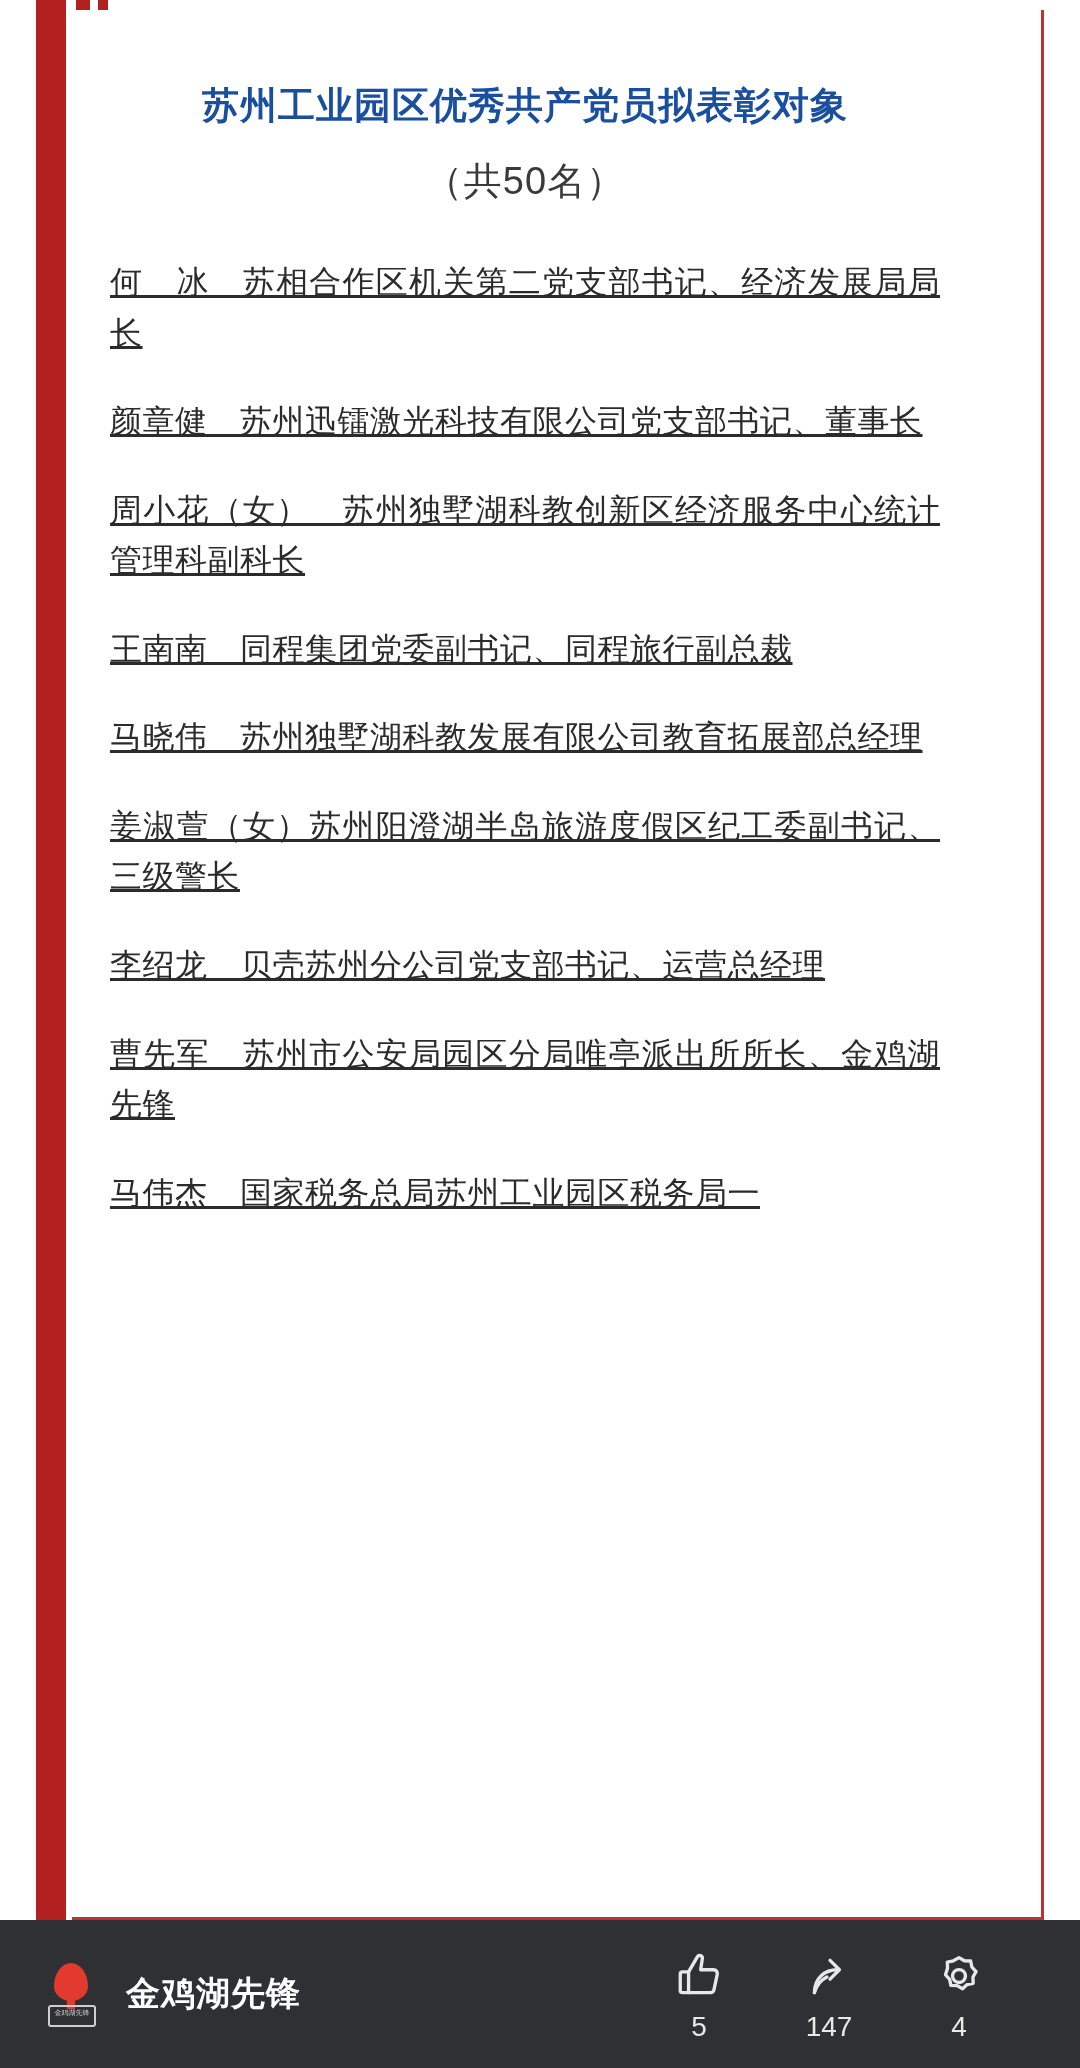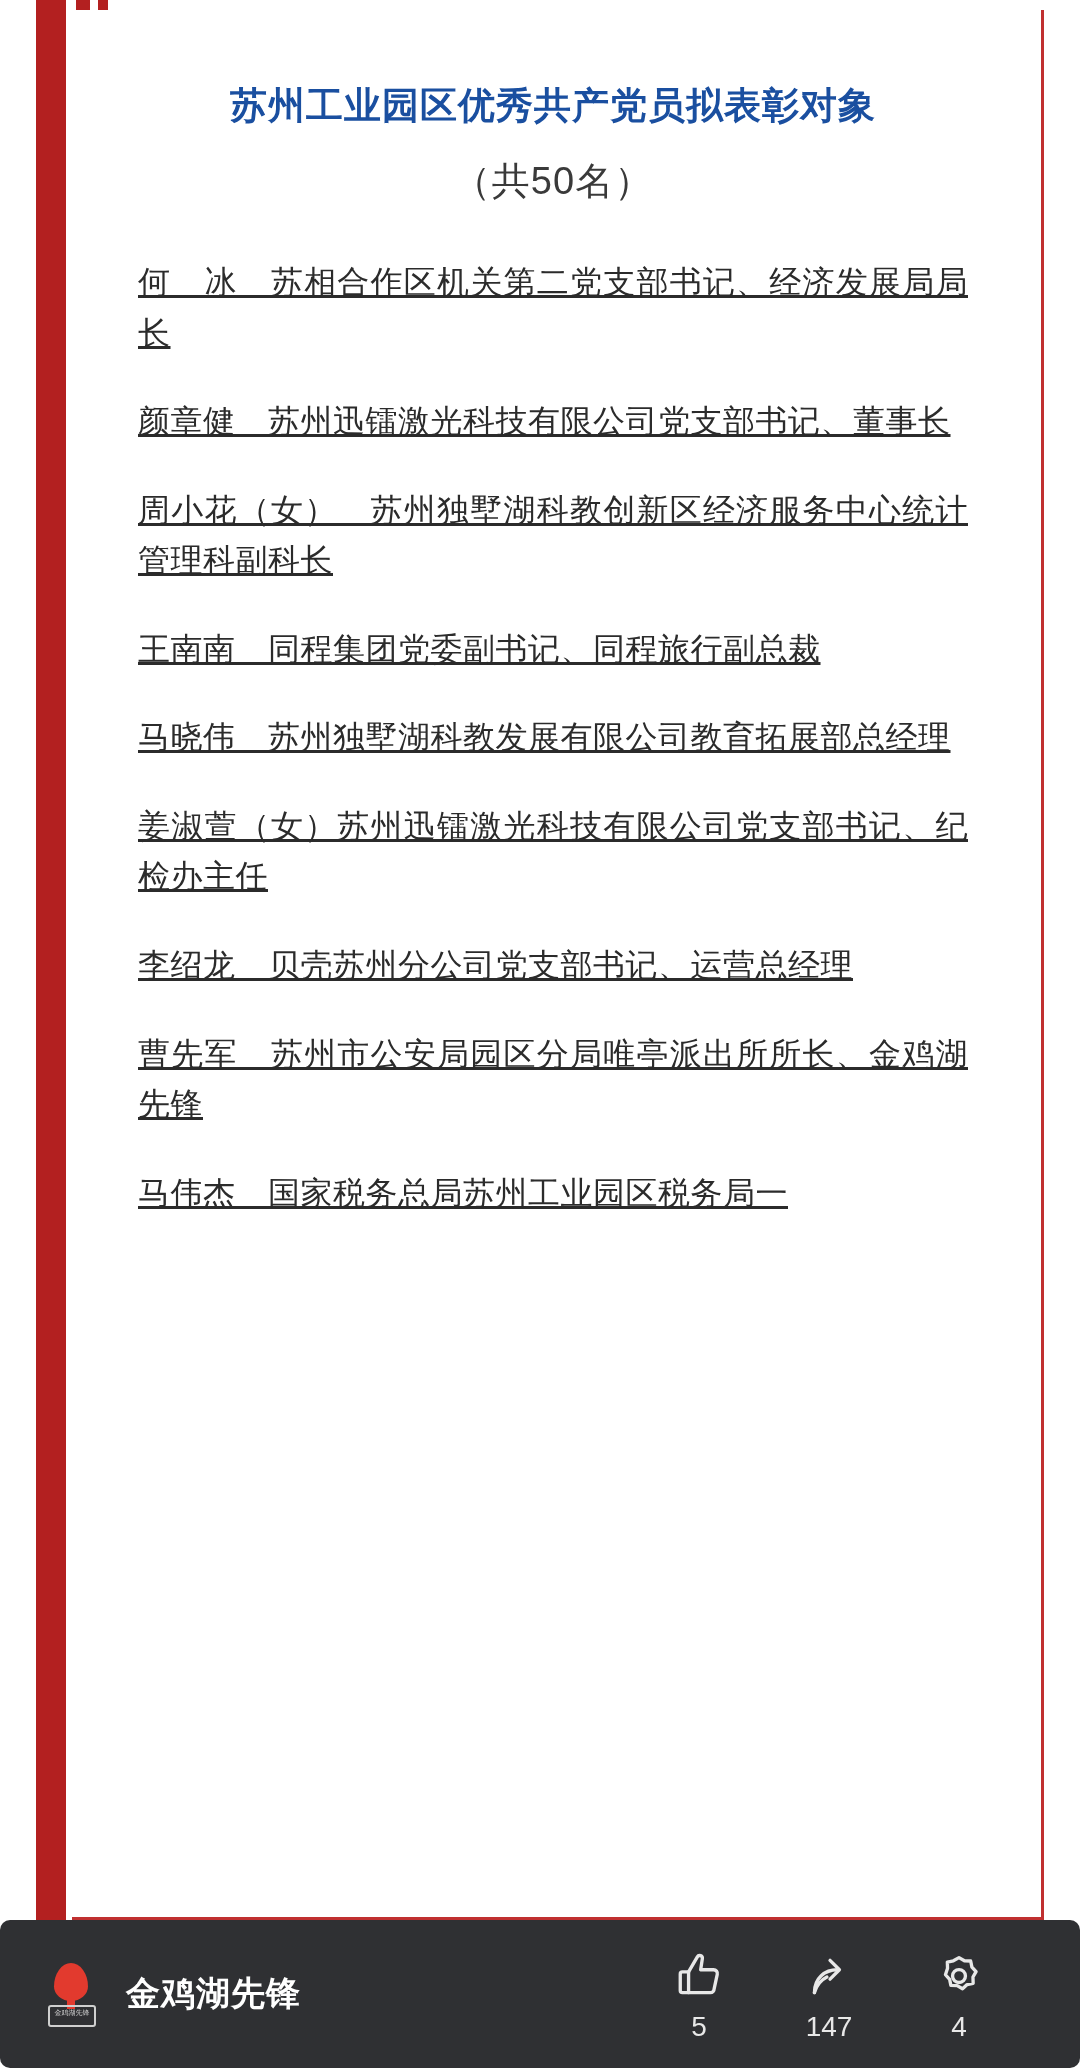--- a/index.html
+++ b/index.html
@@ -81,21 +81,20 @@
     width: 6px;
     height: 1920px;
     background: #ffffff;
   }
 
   .content {
     position: absolute;
     left: 110px;
     top: 60px;
     width: 830px;
-    margin-left: 28px;
   }
 
   .doc-title {
     color: #1a4fa0;
     font-weight: bold;
     font-size: 37px;
     letter-spacing: 1px;
     text-align: center;
     line-height: 1.3;
     margin: 22px 0 0 0;
@@ -128,21 +127,20 @@
   
   .bottom-bar {
     position: absolute;
     left: 0;
     top: 1920px;
     width: 1080px;
     height: 148px;
     background: #2f3033;
     display: flex;
     align-items: center;
-    border-radius: 10px;
   }
 
   .account {
     display: flex;
     align-items: center;
     margin-left: 40px;
   }
 
   .account-logo {
     width: 64px;
@@ -242,21 +240,21 @@
   <div class="content">
     <div class="doc-title">苏州工业园区优秀共产党员拟表彰对象</div>
     <div class="doc-subtitle">（共50名）</div>
 
     <div class="entries">
       <div class="entry">何　冰　苏相合作区机关第二党支部书记、经济发展局局长</div>
       <div class="entry">颜章健　苏州迅镭激光科技有限公司党支部书记、董事长</div>
       <div class="entry">周小花（女）　苏州独墅湖科教创新区经济服务中心统计管理科副科长</div>
       <div class="entry">王南南　同程集团党委副书记、同程旅行副总裁</div>
       <div class="entry">马晓伟　苏州独墅湖科教发展有限公司教育拓展部总经理</div>
-      <div class="entry">姜淑萱（女）苏州迅镭激光科技有限公司党支部书记、纪检办主任</div>
+      <div class="entry">姜淑萱（女）苏州阳澄湖半岛旅游度假区纪工委副书记、三级警长</div>
       <div class="entry">李绍龙　贝壳苏州分公司党支部书记、运营总经理</div>
       <div class="entry">曹先军　苏州市公安局园区分局唯亭派出所所长、金鸡湖先锋</div>
       <div class="entry">马伟杰　国家税务总局苏州工业园区税务局一</div>
     </div>
   </div>
 </div>
 
 <div class="bottom-bar">
 
   <div class="account">

